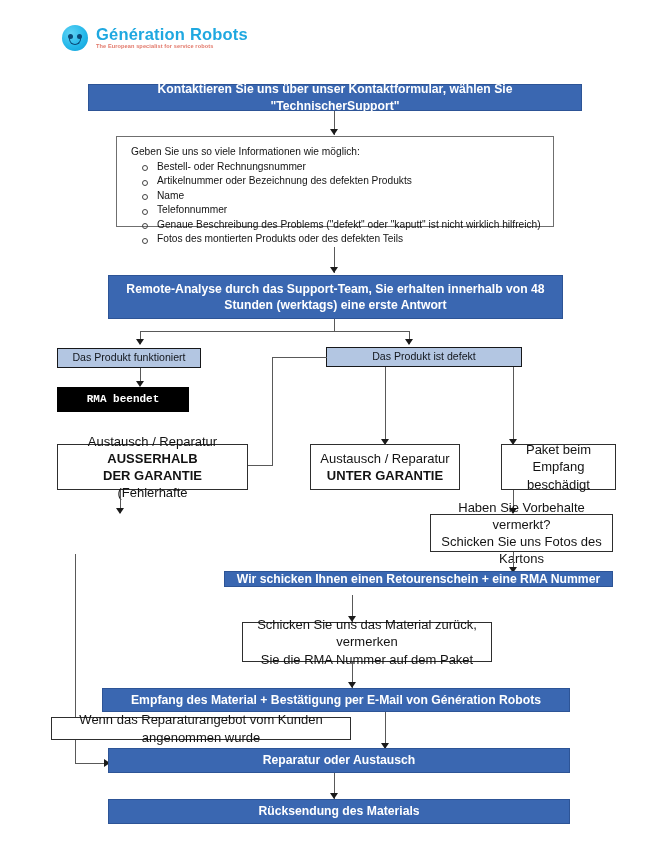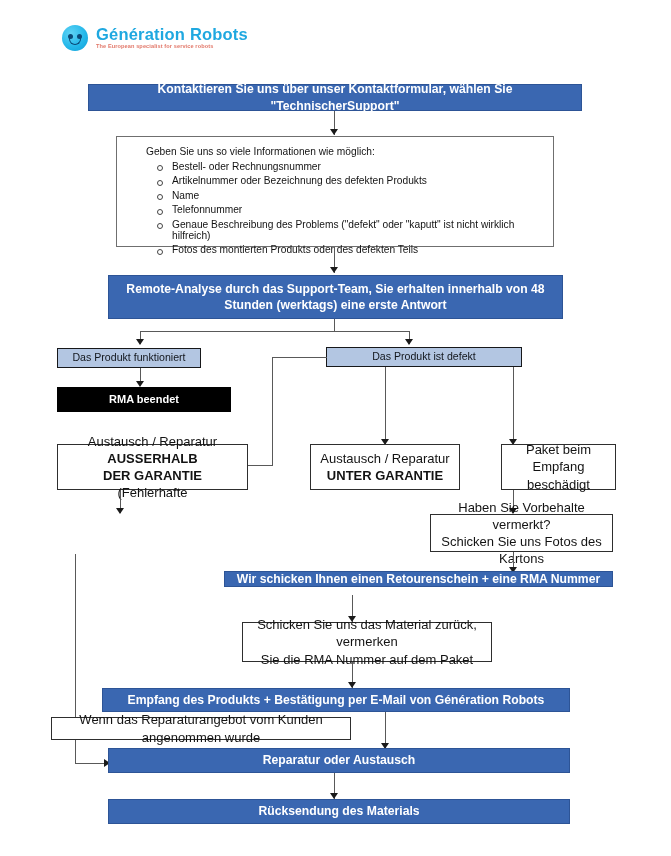--- a/index.html
+++ b/index.html
@@ -78,21 +78,21 @@
     </div>
   </div>
 
   <div class="node blue" style="left:88px; top:84px; width:494px; height:27px;">
     <span>Kontaktieren Sie uns über unser Kontaktformular, wählen Sie "TechnischerSupport"</span>
   </div>
 
   <div class="ln v" style="left:334px; top:111px; height:24px;"></div>
   <div class="arw down" style="left:330px; top:129px;"></div>
 
-  <div class="plainlist listbox" style="position:absolute; left:116px; top:136px; width:438px; height:111px;padding-left:15px;">
+  <div class="plainlist listbox" style="position:absolute; left:116px; top:136px; width:438px; height:91px;">
     <div class="lead">Geben Sie uns so viele Informationen wie möglich:</div>
     <ul>
       <li>Bestell- oder Rechnungsnummer</li>
       <li>Artikelnummer oder Bezeichnung des defekten Produkts</li>
       <li>Name</li>
       <li>Telefonnummer</li>
       <li>Genaue Beschreibung des Problems ("defekt" oder "kaputt" ist nicht wirklich hilfreich)</li>
       <li>Fotos des montierten Produkts oder des defekten Teils</li>
     </ul>
   </div>
@@ -112,21 +112,21 @@
   <div class="ln v" style="left:409px; top:331px; height:13px;"></div>
   <div class="arw down" style="left:405px; top:339px;"></div>
 
   <div class="node lightblue" style="left:57px; top:348px; width:144px; height:20px;">
     <span>Das Produkt funktioniert</span>
   </div>
 
   <div class="ln v" style="left:140px; top:368px; height:17px;"></div>
   <div class="arw down" style="left:136px; top:381px;"></div>
 
-  <div class="node black" style="left:57px; top:387px; width:174px; height:25px;">
+  <div class="node black" style="left:57px; top:387px; width:132px; height:25px;font-family:Liberation Mono, monospace;">
     <span>RMA beendet</span>
   </div>
 
   <div class="node lightblue" style="left:326px; top:347px; width:196px; height:20px;">
     <span>Das Produkt ist defekt</span>
   </div>
 
   <div class="ln h" style="left:272px; top:357px; width:55px;"></div>
   <div class="ln v" style="left:272px; top:357px; height:109px;"></div>
   <div class="ln h" style="left:243px; top:465px; width:30px;"></div>
@@ -187,21 +187,21 @@
 
   <div class="node white" style="left:242px; top:622px; width:250px; height:40px; flex-direction:column;">
     <span>Schicken Sie uns das Material zurück, vermerken</span>
     <span>Sie die RMA Nummer auf dem Paket</span>
   </div>
 
   <div class="ln v" style="left:352px; top:662px; height:26px;"></div>
   <div class="arw down" style="left:348px; top:682px;"></div>
 
   <div class="node blue" style="left:102px; top:688px; width:468px; height:24px;">
-    <span>Empfang des Produkts + Bestätigung per E-Mail von Génération Robots</span>
+    <span>Empfang des Material + Bestätigung per E-Mail von Génération Robots</span>
   </div>
 
   <div class="ln v" style="left:385px; top:712px; height:36px;"></div>
   <div class="arw down" style="left:381px; top:743px;"></div>
 
   <div class="node white" style="left:51px; top:717px; width:300px; height:23px;justify-content:center;">
     <span>Wenn das Reparaturangebot vom Kunden angenommen wurde</span>
   </div>
 
   <div class="node blue" style="left:108px; top:748px; width:462px; height:25px;">

